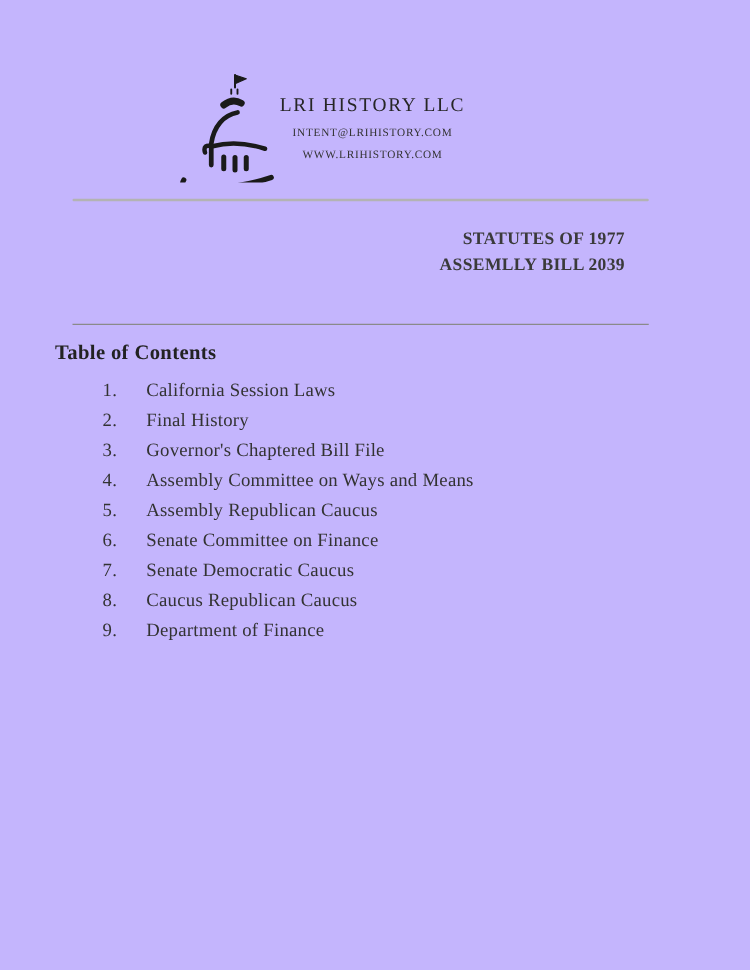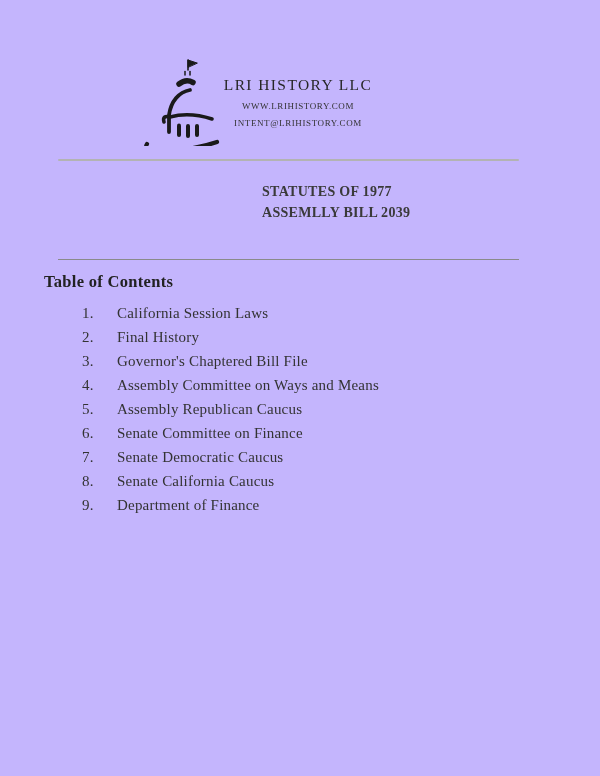--- a/index.html
+++ b/index.html
@@ -20,21 +20,21 @@
   .contact {
     font-size:9px; line-height:12px; letter-spacing:0.6px;
     color:#333333; margin-bottom:5px; white-space:nowrap;
   }
   .phone { letter-spacing:0.4px; margin-bottom:0; }
   
   .rule { position:absolute; left:58px; width:461px; }
   .rule-top { top:159px; height:2px; background:#b3b3b3; border-radius:1px; }
   .rule-bottom { top:259px; height:1px; background:#8a8a8a; }
   
-  .ref-block { position:absolute; top:181px; left:262px; width:230px; }
+  .ref-block { position:absolute; top:181px; left:270px; width:230px; text-align:right; }
   .ref-line {
     font-weight:bold; font-size:14px; line-height:21px;
     letter-spacing:0.3px; color:#3a3a3a; white-space:pre;
   }
   
   .toc-title {
     position:absolute; left:44px; top:272px;
     font-weight:bold; font-size:16.5px; line-height:20px;
     letter-spacing:0.3px; color:#222222;
   }
@@ -60,22 +60,22 @@
     <path d="M52,32 C41,34 33,43 31,57 L31,74" stroke-width="3.8"></path>
     <path d="M26,64 Q24,57 32,59 C45,55.5 60,56.5 74,61" stroke-width="3.6"></path>
     <path d="M41,67.5 L41,77" stroke-width="4"></path>
     <path d="M50,68 L50,78" stroke-width="4"></path>
     <path d="M59,68 L59,77" stroke-width="4"></path>
     <path d="M9,86 Q6,91 14,91.5 C34,93.5 58,91 79,84" stroke-width="4.2"></path>
   </svg>
 
   <div class="header-text">
     <div class="company">LRI HISTORY LLC</div>
+    <div class="contact">INTENT@LRIHISTORY.COM</div>
     <div class="contact">WWW.LRIHISTORY.COM</div>
-    <div class="contact">INTENT@LRIHISTORY.COM</div>
   </div>
 
   <div class="rule rule-top"></div>
 
   <div class="ref-block">
     <div class="ref-line">STATUTES OF 1977</div>
     <div class="ref-line">ASSEMLLY BILL 2039</div>
   </div>
 
   <div class="rule rule-bottom"></div>
@@ -106,21 +106,21 @@
     <li class="toc-item">
       <span class="toc-num">6.</span>
       <span class="toc-label">Senate Committee on Finance</span>
     </li>
     <li class="toc-item">
       <span class="toc-num">7.</span>
       <span class="toc-label">Senate Democratic Caucus</span>
     </li>
     <li class="toc-item">
       <span class="toc-num">8.</span>
-      <span class="toc-label">Senate California Caucus</span>
+      <span class="toc-label">Caucus Republican Caucus</span>
     </li>
     <li class="toc-item">
       <span class="toc-num">9.</span>
       <span class="toc-label">Department of Finance</span>
     </li>
   </ol>
 
 </div>
 
 </body></html>

